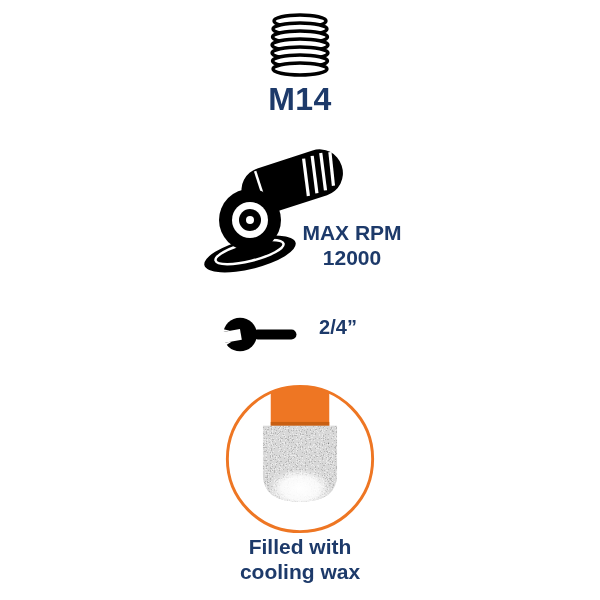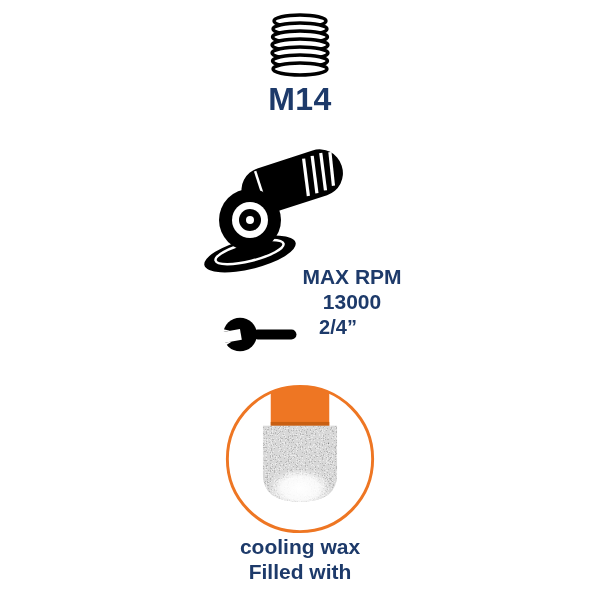--- a/index.html
+++ b/index.html
@@ -23,21 +23,20 @@
     line-height: 1.2;
   }
   .m14 {
     left: 230px; top: 80px; width: 140px;
     font-size: 32px;
     letter-spacing: 0.5px;
   }
   .grinder-label {
     left: 292px; top: 220px; width: 120px;
     font-size: 21px;
-    margin-top: 44px;
   }
   .wrench-label {
     left: 288px; top: 315px; width: 100px;
     font-size: 20px;
   }
   .caption {
     left: 190px; top: 534px; width: 220px;
     font-size: 21px;
   }
   .icon-thread { left: 265px; top: 12px; }
@@ -85,21 +84,21 @@
     <g>
       <circle cx="52" cy="84" r="31" fill="#000000"></circle>
       <circle cx="52" cy="84" r="18" fill="#ffffff"></circle>
       <circle cx="52" cy="84" r="11" fill="#000000"></circle>
       <circle cx="52" cy="84" r="4" fill="#ffffff"></circle>
     </g>
   </svg>
 
   <div class="abs navy-text grinder-label">
     <div>MAX RPM</div>
-    <div>13000</div>
+    <div>12000</div>
   </div>
 
   <svg class="abs icon-wrench" width="80" height="45" viewBox="0 0 95 52">
     <circle cx="25" cy="26" r="20" fill="#000000"></circle>
     <rect x="40" y="20" width="52" height="12" rx="6" fill="#000000"></rect>
 
     <g transform="rotate(-10 25 26)">
       <rect x="-4" y="19.5" width="30" height="13" fill="#ffffff"></rect>
       <path d="M-4 12 L14 19.5 L-4 19.5 Z" fill="#ffffff"></path>
       <path d="M-4 40 L14 32.5 L-4 32.5 Z" fill="#ffffff"></path>
@@ -148,17 +147,17 @@
         <path d="M42 46 h76 v50 q0 28 -38 28 q-38 0 -38 -28 z" fill="#d2d2d2"></path>
         <g clip-path="url(#bitClip)">
           <rect x="30" y="36" width="120" height="100" filter="url(#grit)" opacity="0.8"></rect>
           <ellipse cx="80" cy="110" rx="32" ry="20" fill="url(#wax)"></ellipse>
         </g>
       </g>
     </g>
   </svg>
 
   <div class="abs navy-text caption">
+    <div>Filled with</div>
     <div>cooling wax</div>
-    <div>Filled with</div>
   </div>
 
 </div>
 
 </body></html>

